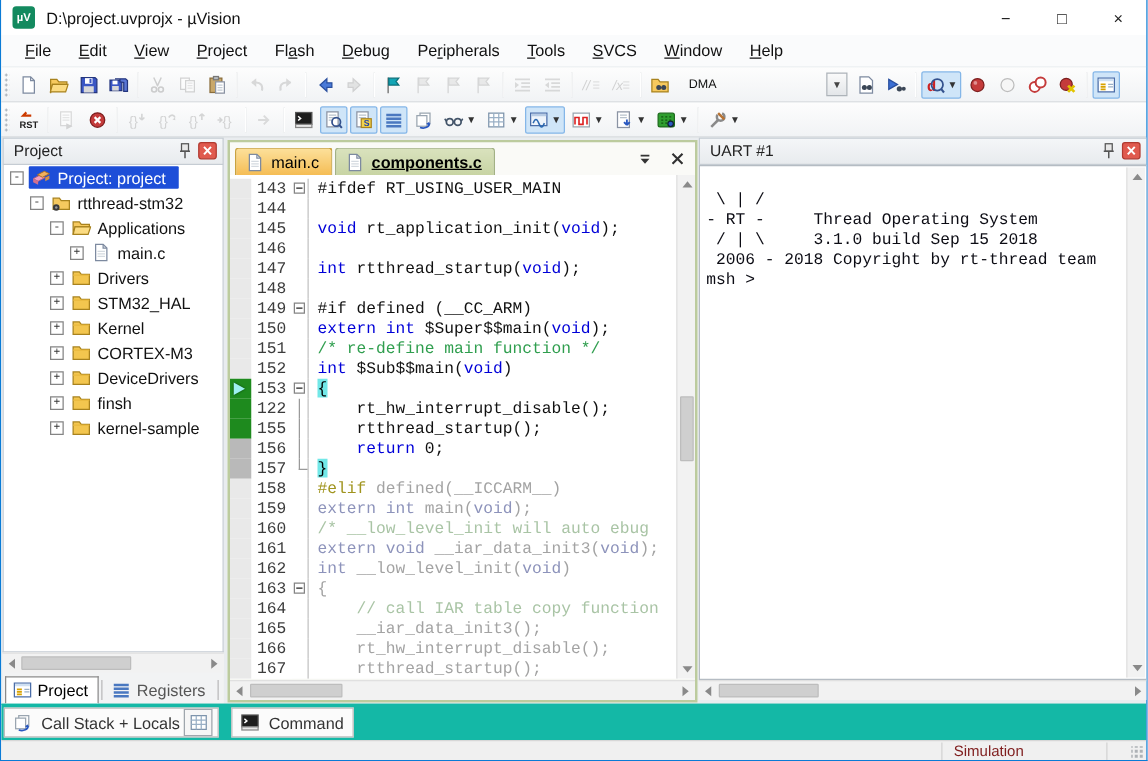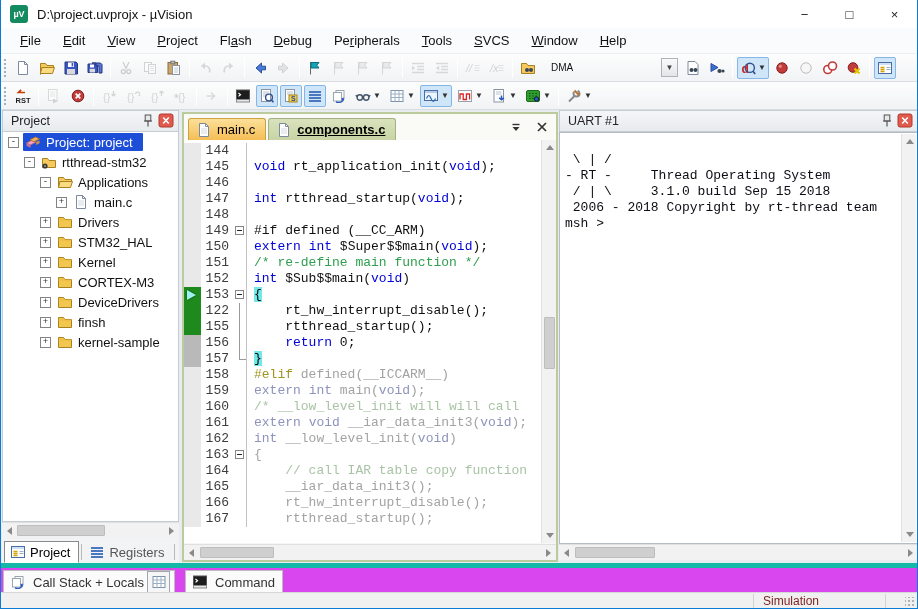--- a/index.html
+++ b/index.html
@@ -102,21 +102,21 @@
 
   
   #uart-panel { position:absolute; left:558px; top:110px; width:359px; height:450px; background:#f2f3f4; }
   #uart-body { position:absolute; left:0; top:22px; right:0; bottom:16px; border:1px solid #b5bcc3; background:#fff; }
   #uart-content { position:absolute; left:1px; top:1px; right:16px; bottom:1px; padding:2px 0 0 4px; overflow:hidden; cursor:text; }
   .uline { font-family:"Liberation Mono","DejaVu Sans Mono",monospace; font-size:13px; line-height:16px; white-space:pre; color:#0c0c14; }
   #uart-vscroll { top:1px; bottom:1px; right:1px; }
   #uart-hscroll { position:absolute; left:0; right:0; bottom:0; }
 
   
-  #bottom-dock { position:absolute; left:0; top:563px; width:100%; height:29px; background:#d946ef; border-top:5px solid #14b8a6;text-align:center; }
+  #bottom-dock { position:absolute; left:0; top:563px; width:100%; height:29px; background:#14b8a6; border-top:1px solid #14b8a6;text-align:center; }
   .dock-tab { position:absolute; top:2px; height:24px; background:#fbfbfb; border:1px solid #bdbdbd; display:flex; align-items:center; padding:0 10px 0 6px; font-size:13px; color:#333; }
   .dock-tab .ic { margin-right:7px; }
   #callstack-tab { left:2px; width:172px; }
   #memory-btn { position:absolute; left:146px; top:3px; width:23px; height:22px; border:1px solid #9fa6ad; background:#f6f6f6; display:flex; align-items:center; justify-content:center; }
   #command-tab { left:184px; width:98px; }
   #statusbar { position:absolute; left:0; top:592px; width:100%; height:16px; background:#f0f0f0; border-top:1px solid #d7d7d7; font-size:12px; color:#7f1d1d; }
   #status-sim { position:absolute; left:762px; top:1px; }
   .status-sep { position:absolute; top:1px; width:1px; height:14px; background:#d2d2d2; }
   #grip { position:absolute; right:2px; top:4px; width:10px; height:10px;
      background-image:radial-gradient(#aeb2b6 40%, transparent 45%); background-size:4px 4px; background-position:bottom right; }
@@ -812,37 +812,38 @@
           </span>
         <span class="ic">
             <svg width="16" height="16" viewBox="0 0 16 16">
               <path d="M4 4l8 8M12 4l-8 8" stroke="#333" stroke-width="1.7"></path>
             </svg>
           </span>
       </span>
     </div>
     <div id="editor-body">
       <div id="code-lines">
+          <div class="cline"><span class="lmargin"></span><span class="lnum">143</span><span class="lfold"><span class="fbox"></span></span><span class="lcode"><span class="sn">#ifdef RT_USING_USER_MAIN</span></span></div>
           <div class="cline"><span class="lmargin"></span><span class="lnum">144</span><span class="lfold"></span><span class="lcode"></span></div>
           <div class="cline"><span class="lmargin"></span><span class="lnum">145</span><span class="lfold"></span><span class="lcode"><span class="sk">void</span><span class="sn"> rt_application_init(</span><span class="sk">void</span><span class="sn">);</span></span></div>
           <div class="cline"><span class="lmargin"></span><span class="lnum">146</span><span class="lfold"></span></div>
           <div class="cline"><span class="lmargin"></span><span class="lnum">147</span><span class="lfold"></span><span class="lcode"><span class="sk">int</span><span class="sn"> rtthread_startup(</span><span class="sk">void</span><span class="sn">);</span></span></div>
           <div class="cline"><span class="lmargin"></span><span class="lnum">148</span><span class="lfold"></span><span class="lcode"></span></div>
           <div class="cline"><span class="lmargin"></span><span class="lnum">149</span><span class="lfold"><span class="fbox"></span></span><span class="lcode"><span class="sn">#if defined (__CC_ARM)</span></span></div>
           <div class="cline"><span class="lmargin"></span><span class="lnum">150</span><span class="lfold"></span><span class="lcode"><span class="sk">extern</span><span class="sn"> </span><span class="sk">int</span><span class="sn"> $Super$$main(</span><span class="sk">void</span><span class="sn">);</span></span></div>
           <div class="cline"><span class="lmargin"></span><span class="lnum">151</span><span class="lfold"></span><span class="lcode"><span class="sc">/* re-define main function */</span></span></div>
           <div class="cline"><span class="lmargin"></span><span class="lnum">152</span><span class="lfold"></span><span class="lcode"><span class="sk">int</span><span class="sn"> $Sub$$main(</span><span class="sk">void</span><span class="sn">)</span></span></div>
           <div class="cline"><span class="lmargin mgreen"><span class="arr"></span></span><span class="lnum">153</span><span class="lfold"><span class="fbox"></span></span><span class="lcode"><span class="sbr">{</span></span></div>
           <div class="cline"><span class="lmargin mgreen"></span><span class="lnum">122</span><span class="lfold"><span class="fline"></span></span><span class="lcode"><span class="sn">    rt_hw_interrupt_disable();</span></span></div>
           <div class="cline"><span class="lmargin mgreen"></span><span class="lnum">155</span><span class="lfold"><span class="fline"></span></span><span class="lcode"><span class="sn">    rtthread_startup();</span></span></div>
           <div class="cline"><span class="lmargin mgray"></span><span class="lnum">156</span><span class="lfold"><span class="fline"></span></span><span class="lcode"><span class="sn">    </span><span class="sk">return</span><span class="sn"> 0;</span></span></div>
           <div class="cline"><span class="lmargin mgray"></span><span class="lnum">157</span><span class="lfold"><span class="fend"></span></span><span class="lcode"><span class="sbr">}</span></span></div>
           <div class="cline"><span class="lmargin"></span><span class="lnum">158</span><span class="lfold"></span><span class="lcode"><span class="so">#elif</span><span class="sg"> defined(__ICCARM__)</span></span></div>
           <div class="cline"><span class="lmargin"></span><span class="lnum">159</span><span class="lfold"></span><span class="lcode"><span class="sgk">extern</span><span class="sg"> </span><span class="sgk">int</span><span class="sg"> main(</span><span class="sgk">void</span><span class="sg">);</span></span></div>
-          <div class="cline"><span class="lmargin"></span><span class="lnum">160</span><span class="lfold"></span><span class="lcode"><span class="sgc">/* __low_level_init will will call</span></span></div>
+          <div class="cline"><span class="lmargin"></span><span class="lnum">160</span><span class="lfold"></span><span class="lcode"><span class="sgc">/* __low_level_init will auto ebug</span></span></div>
           <div class="cline"><span class="lmargin"></span><span class="lnum">161</span><span class="lfold"></span><span class="lcode"><span class="sgk">extern</span><span class="sg"> </span><span class="sgk">void</span><span class="sg"> __iar_data_init3(</span><span class="sgk">void</span><span class="sg">);</span></span></div>
           <div class="cline"><span class="lmargin"></span><span class="lnum">162</span><span class="lfold"></span><span class="lcode"><span class="sgk">int</span><span class="sg"> __low_level_init(</span><span class="sgk">void</span><span class="sg">)</span></span></div>
           <div class="cline"><span class="lmargin"></span><span class="lnum">163</span><span class="lfold"><span class="fbox"></span></span><span class="lcode"><span class="sg">{</span></span></div>
           <div class="cline"><span class="lmargin"></span><span class="lnum">164</span><span class="lfold"></span><span class="lcode"><span class="sgc">    // call IAR table copy function</span></span></div>
           <div class="cline"><span class="lmargin"></span><span class="lnum">165</span><span class="lfold"></span><span class="lcode"><span class="sg">    __iar_data_init3();</span></span></div>
           <div class="cline"><span class="lmargin"></span><span class="lnum">166</span><span class="lfold"></span><span class="lcode"><span class="sg">    rt_hw_interrupt_disable();</span></span></div>
           <div class="cline"><span class="lmargin"></span><span class="lnum">167</span><span class="lfold"></span><span class="lcode"><span class="sg">    rtthread_startup();</span></span></div>
         </div>
       <div id="editor-vscroll" class="vscroll">
         <span class="sbtn" style="top:0;">

